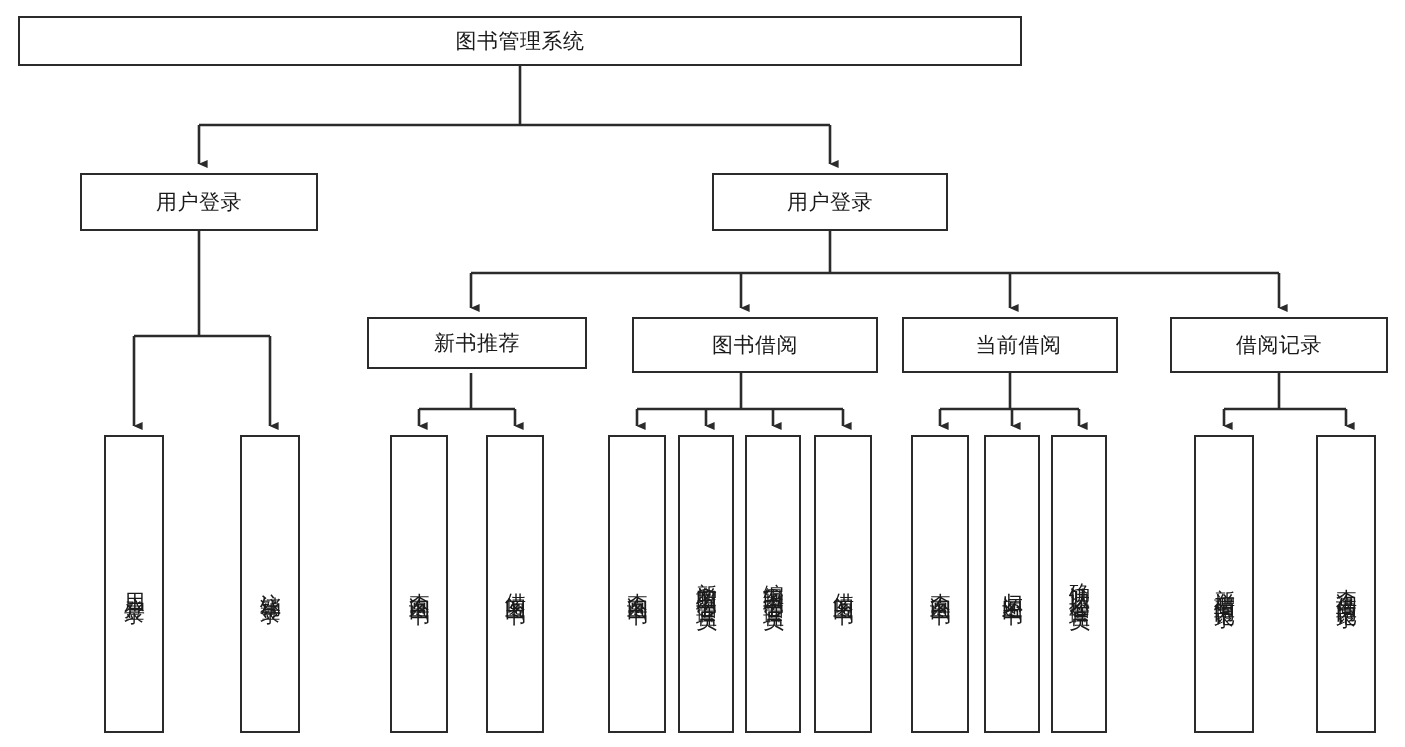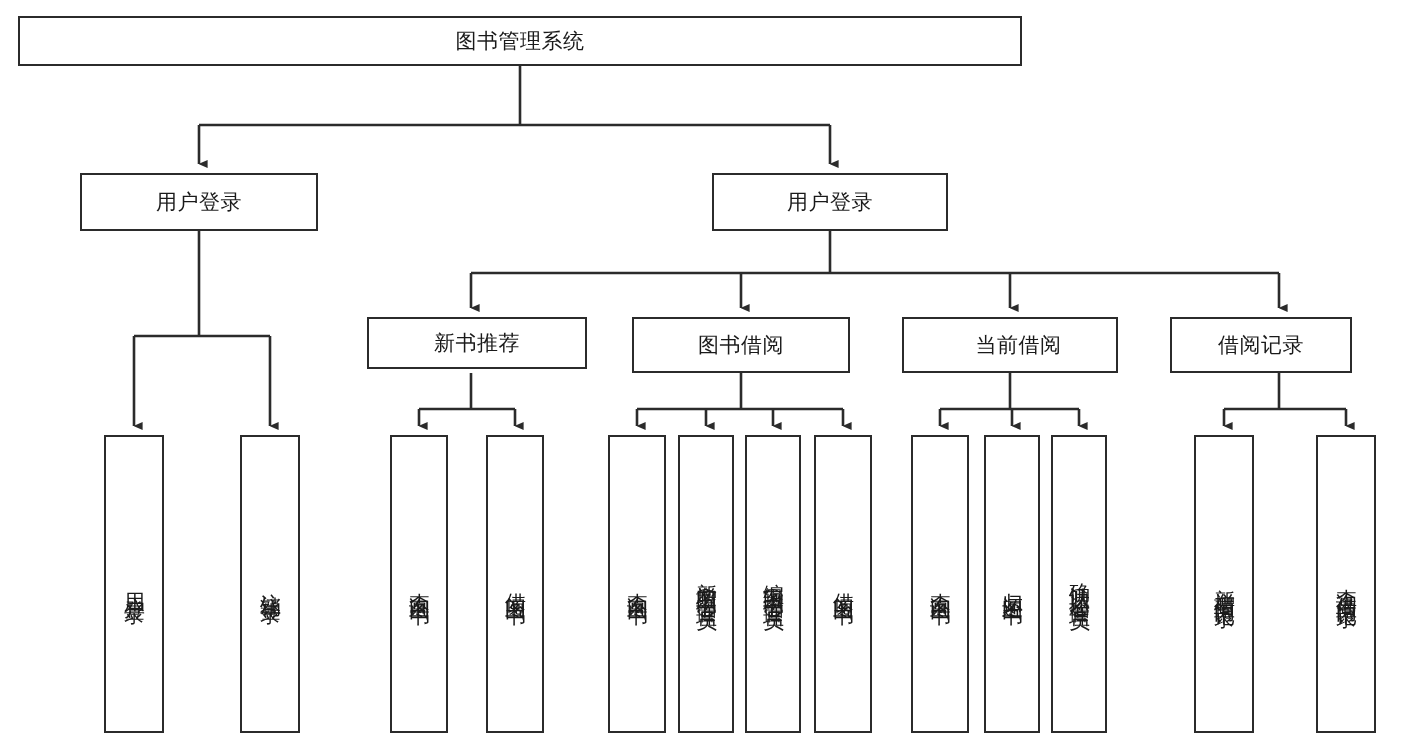--- a/index.html
+++ b/index.html
@@ -114,27 +114,27 @@
       </div>
       <div class="node horiz" style="left: 80px; top: 173px; width: 238px; height: 58px;">
         <span>用户登录</span>
       </div>
       <div class="node horiz" style="left: 712px; top: 173px; width: 236px; height: 58px;">
         <span>用户登录</span>
       </div>
       <div class="node horiz" style="left: 343px; top: 317px; width: 220px; height: 52px; margin-left: 24px;">
         <span>新书推荐</span>
       </div>
-      <div class="node horiz" style="left: 632px; top: 317px; width: 218px; height: 56px;">
+      <div class="node horiz" style="left: 632px; top: 317px; width: 246px; height: 56px;">
         <span>图书借阅</span>
       </div>
       <div class="node horiz" style="left: 902px; top: 317px; width: 216px; height: 56px; padding-left: 17px;">
         <span>当前借阅</span>
       </div>
-      <div class="node horiz" style="left: 1170px; top: 317px; width: 182px; height: 56px;">
+      <div class="node horiz" style="left: 1170px; top: 317px; width: 218px; height: 56px;">
         <span>借阅记录</span>
       </div>
       <div class="node vert" style="left: 104px; top: 435px; width: 60px; height: 298px;">
         <span class="vlabel">用户登录</span>
       </div>
       <div class="node vert" style="left: 240px; top: 435px; width: 60px; height: 298px;">
         <span class="vlabel">注销登录</span>
       </div>
       <div class="node vert" style="left: 390px; top: 435px; width: 58px; height: 298px;">
         <span class="vlabel">查询图书</span>

